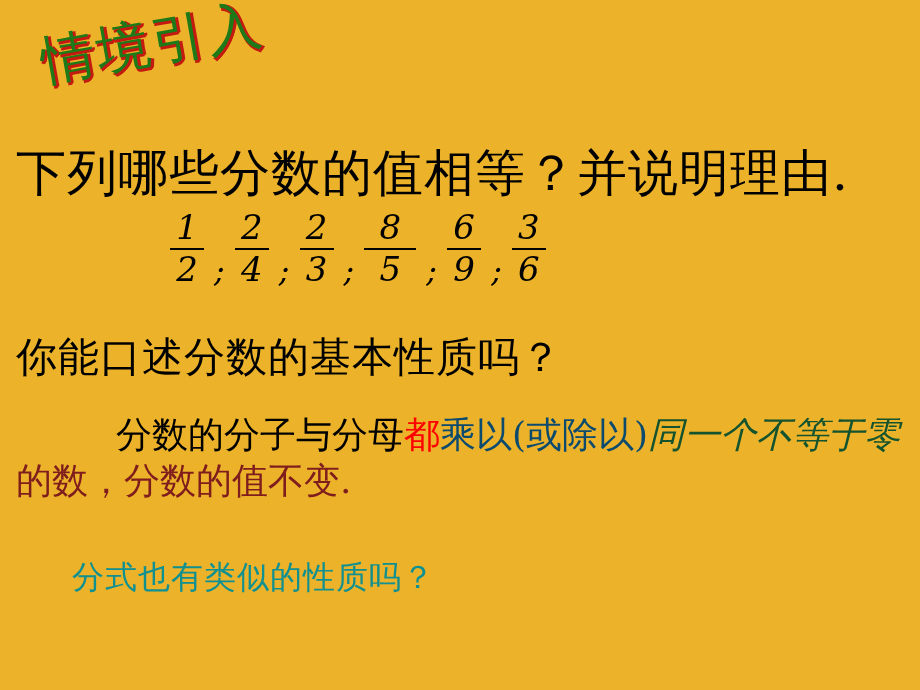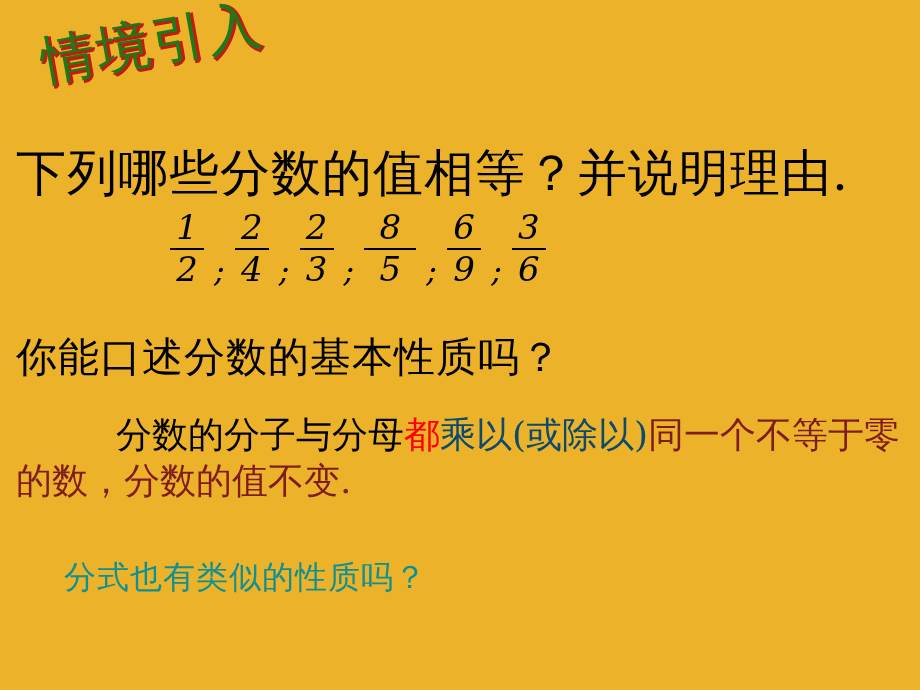--- a/index.html
+++ b/index.html
@@ -122,21 +122,21 @@
     color: #000000;
     text-indent: 100px;
     letter-spacing: 0px;
     font-family: "DejaVu Serif", "Liberation Serif", serif;
   }
   #rule .hl { color: #FF0000; }
 
   
   #closing {
     position: absolute;
-    left: 64px;
+    left: 72px;
     top: 556px;
     font-size: 32px;
     color: #109090;
     letter-spacing: 1px;
     white-space: nowrap;
     font-family: "DejaVu Serif", "Liberation Serif", serif;
   }
 </style>
 </head>
 <body>
@@ -187,17 +187,17 @@
 
     <span class="frac">
       <span class="num">3</span>
       <span class="bar"></span>
       <span class="den">6</span>
     </span>
   </div>
 
   <div class="line" id="q2">你能口述分数的基本性质吗？</div>
 
-  <div id="rule"><span style="color: rgb(0, 0, 0);">分数的分子与分母</span><span class="hl" style="color: rgb(255, 0, 0);">都</span><span style="color: #0c4a6e;">乘以(或除以)</span><span class="hl" style="color: #7f1d1d;">同一个不等于零</span><span style="color: #7f1d1d;">的数，分数的值不变.</span></div>
+  <div id="rule"><span style="color: rgb(0, 0, 0);">分数的分子与分母</span><span class="hl" style="color: rgb(255, 0, 0);">都</span><span style="color: #0c4a6e;">乘以(或除以)</span><span class="hl" style="color: #14532d; font-style: italic;">同一个不等于零</span><span style="color: #7f1d1d;">的数，分数的值不变.</span></div>
 
   <div id="closing">分式也有类似的性质吗？</div>
 
 </div>
 
 </body></html>

